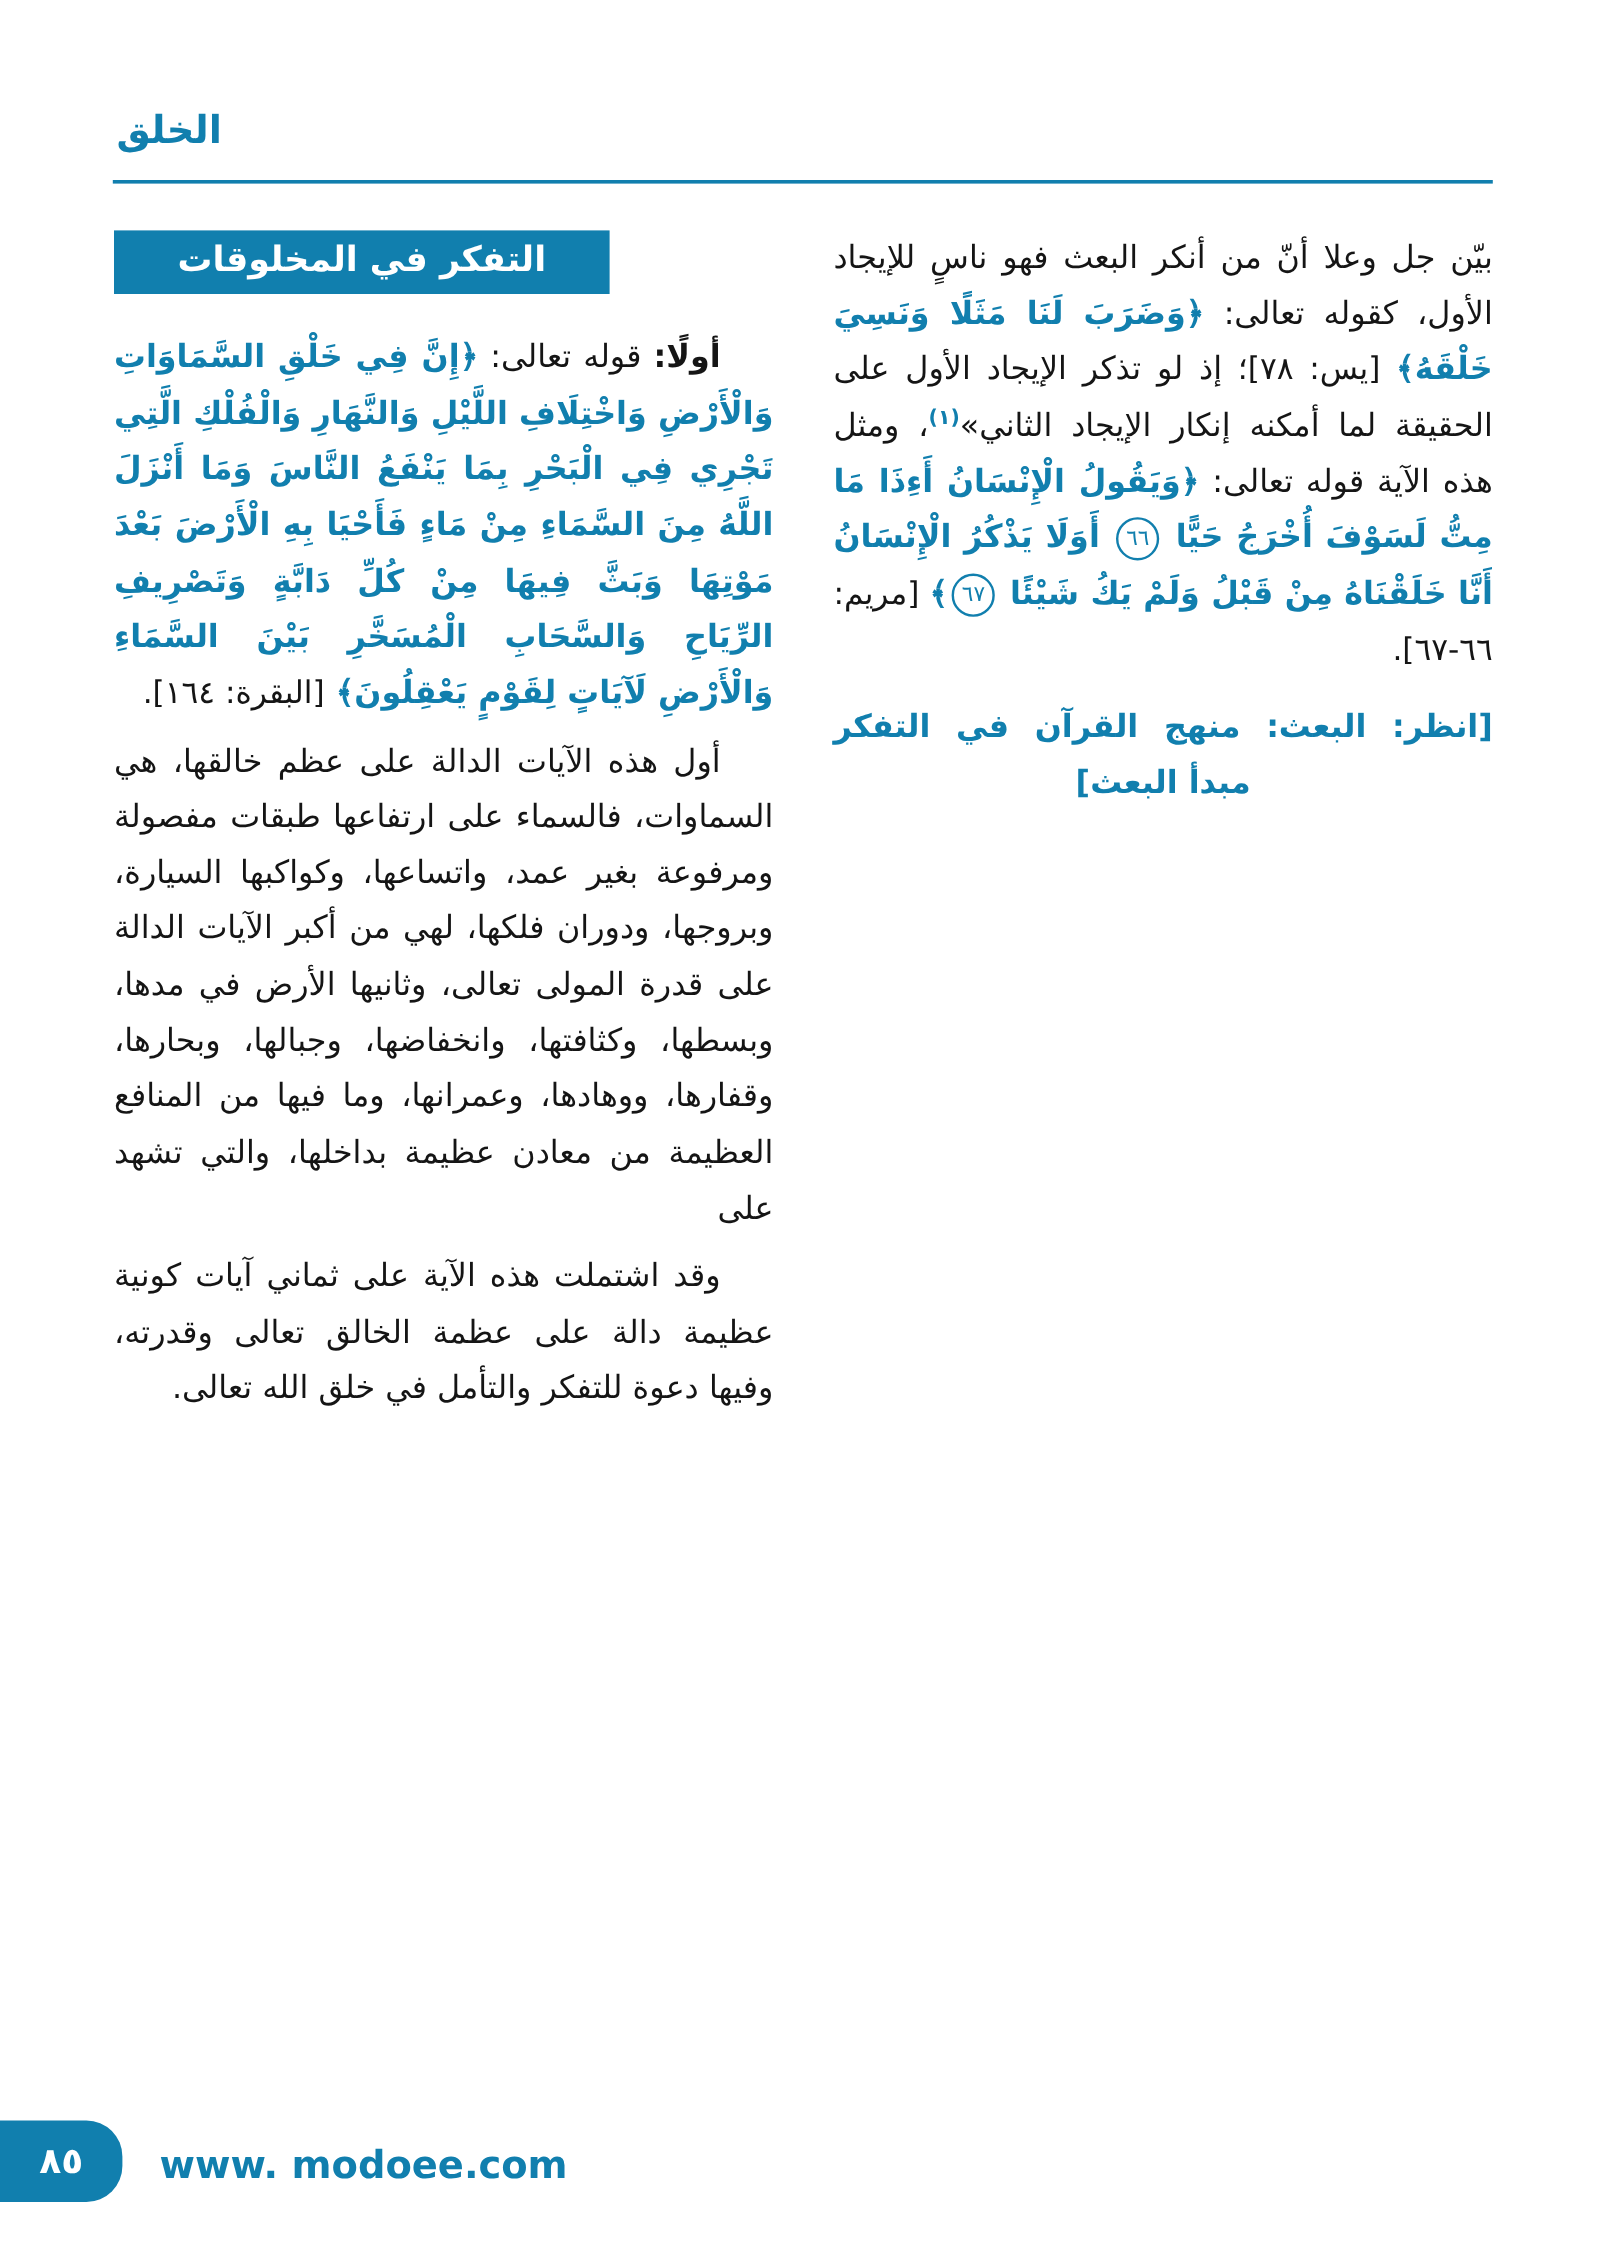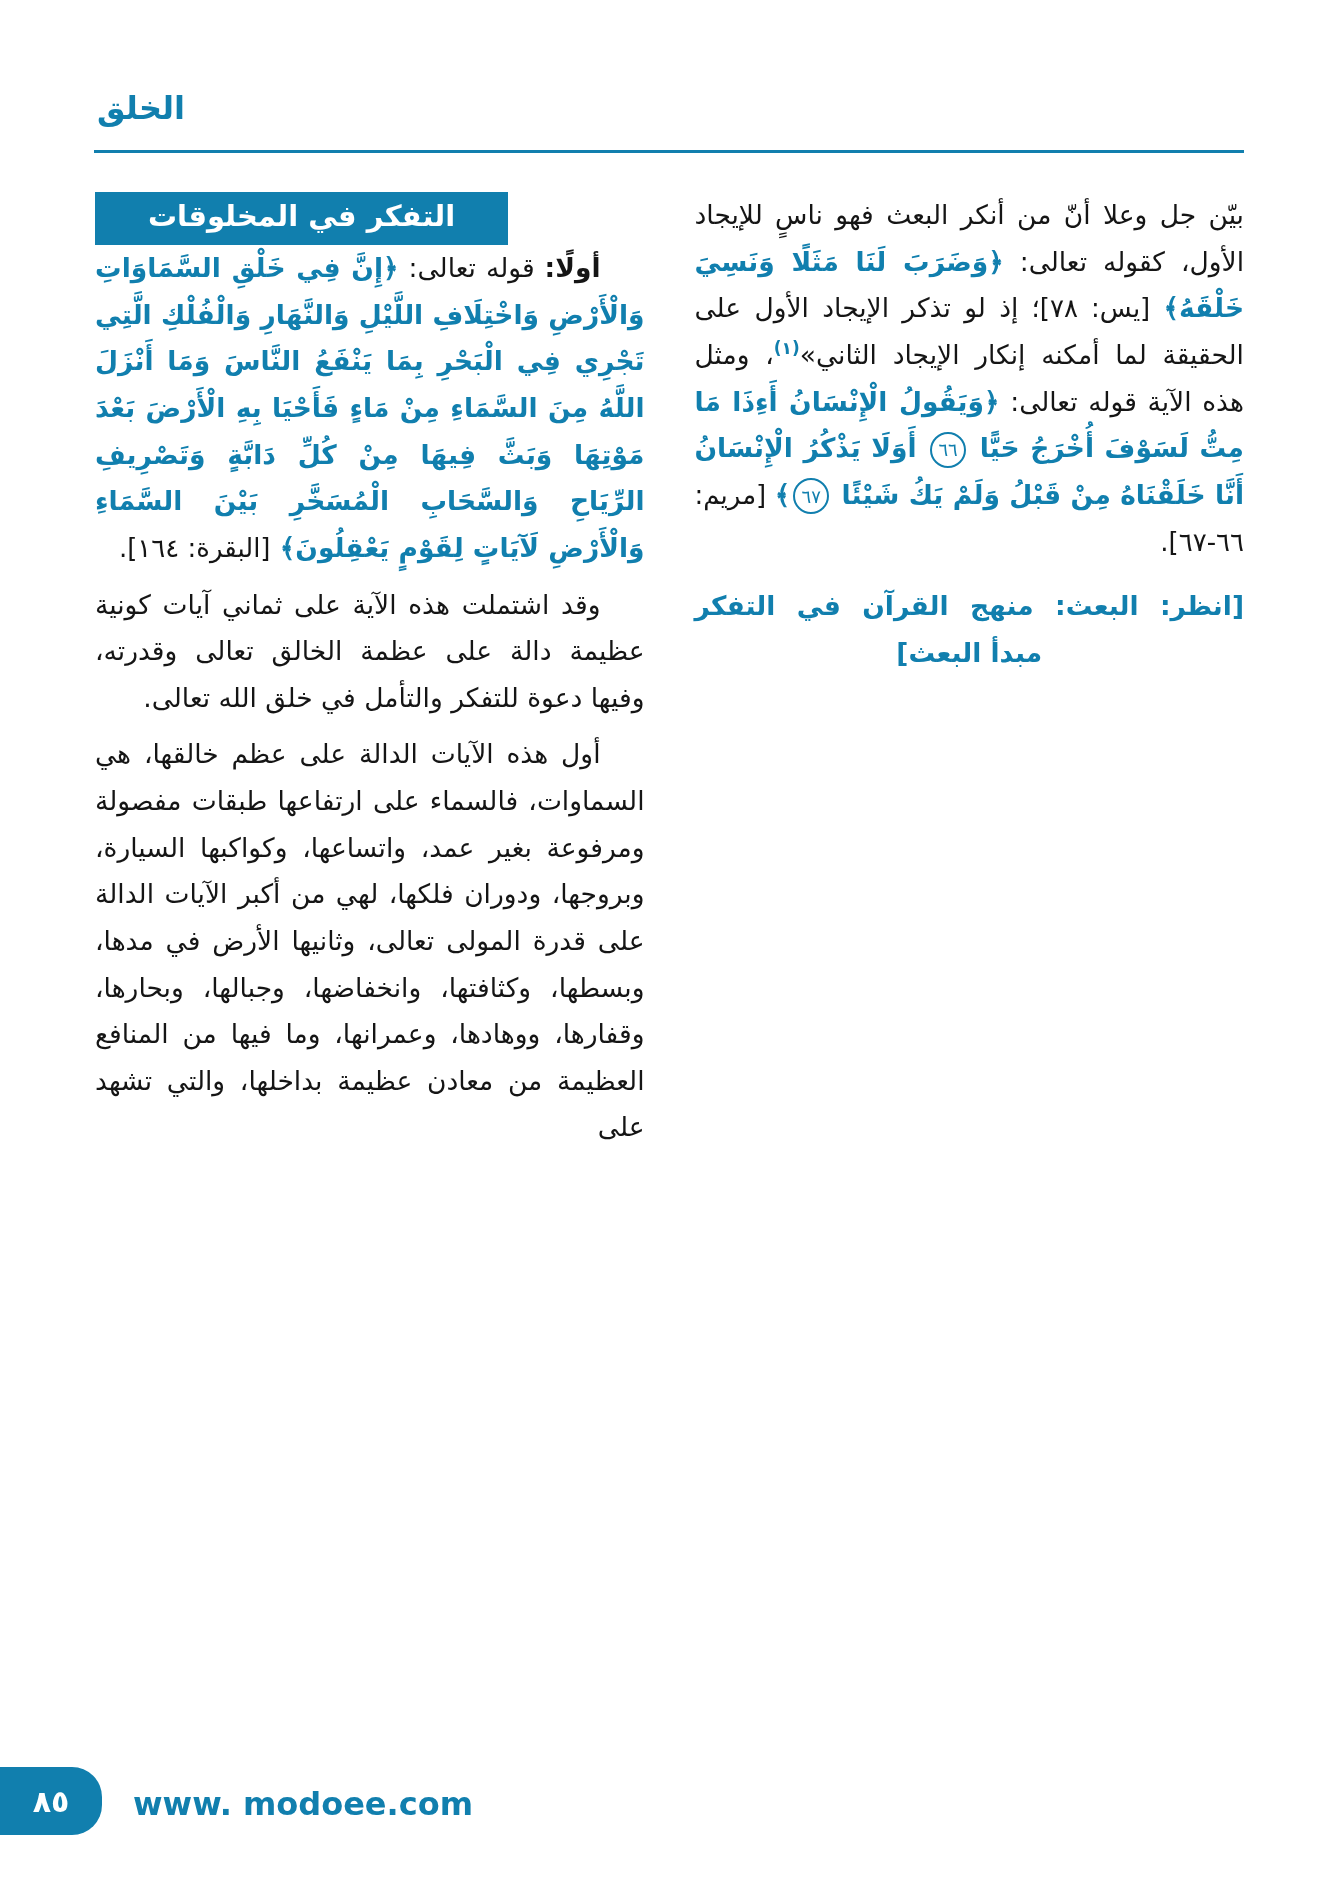--- a/index.html
+++ b/index.html
@@ -93,20 +93,21 @@
   .section-title-box {
     background: var(--teal);
     color: #ffffff;
     width: 413px;
     margin-left: 0;
     margin-right: auto;   
     text-align: center;
     font-size: 29px;
     font-weight: 700;
     padding: 7px 10px 12px;
+    margin-bottom: 30px;
   }
 
   
   .footnote {
     margin-top: auto;
     border-top: 2px solid #1a1a1a;
     padding-top: 16px;
   }
   .footnote-text {
     color: var(--teal);
@@ -165,22 +166,22 @@
     <section class="col">
       <div class="section-title-box">
         <span>التفكر في المخلوقات</span>
       </div>
 
 
       <p class="para indent">
         <span class="t-lead">أولًا:</span><span class="t-body"> قوله تعالى: </span><span class="t-quran">﴿إِنَّ فِي خَلْقِ السَّمَاوَاتِ وَالْأَرْضِ وَاخْتِلَافِ اللَّيْلِ وَالنَّهَارِ وَالْفُلْكِ الَّتِي تَجْرِي فِي الْبَحْرِ بِمَا يَنْفَعُ النَّاسَ وَمَا أَنْزَلَ اللَّهُ مِنَ السَّمَاءِ مِنْ مَاءٍ فَأَحْيَا بِهِ الْأَرْضَ بَعْدَ مَوْتِهَا وَبَثَّ فِيهَا مِنْ كُلِّ دَابَّةٍ وَتَصْرِيفِ الرِّيَاحِ وَالسَّحَابِ الْمُسَخَّرِ بَيْنَ السَّمَاءِ وَالْأَرْضِ لَآيَاتٍ لِقَوْمٍ يَعْقِلُونَ﴾ </span><span class="t-ref">[البقرة: ١٦٤].</span>
       </p>
 
+      <p class="para indent">أول هذه الآيات الدالة على عظم خالقها، هي السماوات، فالسماء على ارتفاعها طبقات مفصولة ومرفوعة بغير عمد، واتساعها، وكواكبها السيارة، وبروجها، ودوران فلكها، لهي من أكبر الآيات الدالة على قدرة المولى تعالى، وثانيها الأرض في مدها، وبسطها، وكثافتها، وانخفاضها، وجبالها، وبحارها، وقفارها، ووهادها، وعمرانها، وما فيها من المنافع العظيمة من معادن عظيمة بداخلها، والتي تشهد على</p>
       <p class="para indent">وقد اشتملت هذه الآية على ثماني آيات كونية عظيمة دالة على عظمة الخالق تعالى وقدرته، وفيها دعوة للتفكر والتأمل في خلق الله تعالى.</p>
-      <p class="para indent">أول هذه الآيات الدالة على عظم خالقها، هي السماوات، فالسماء على ارتفاعها طبقات مفصولة ومرفوعة بغير عمد، واتساعها، وكواكبها السيارة، وبروجها، ودوران فلكها، لهي من أكبر الآيات الدالة على قدرة المولى تعالى، وثانيها الأرض في مدها، وبسطها، وكثافتها، وانخفاضها، وجبالها، وبحارها، وقفارها، ووهادها، وعمرانها، وما فيها من المنافع العظيمة من معادن عظيمة بداخلها، والتي تشهد على</p>
     </section>
 
   </div>
 
   <div class="page-badge">
     <span class="page-number">٨٥</span>
   </div>
   <div class="site-url">www. modoee.com</div>
 
 </div>

